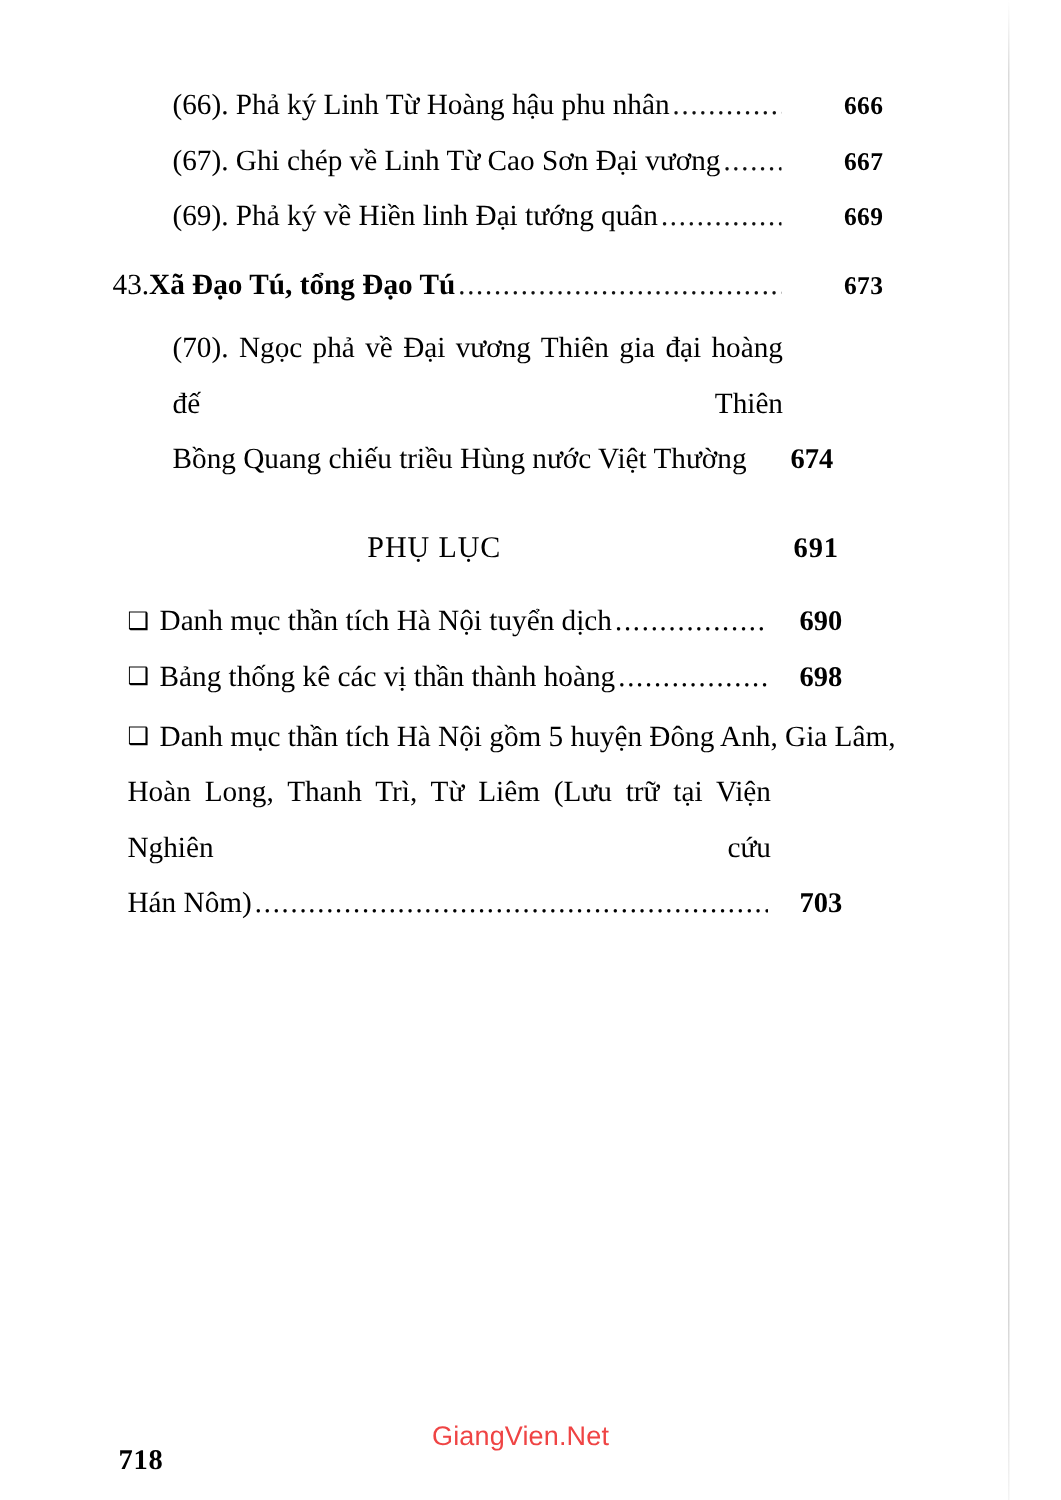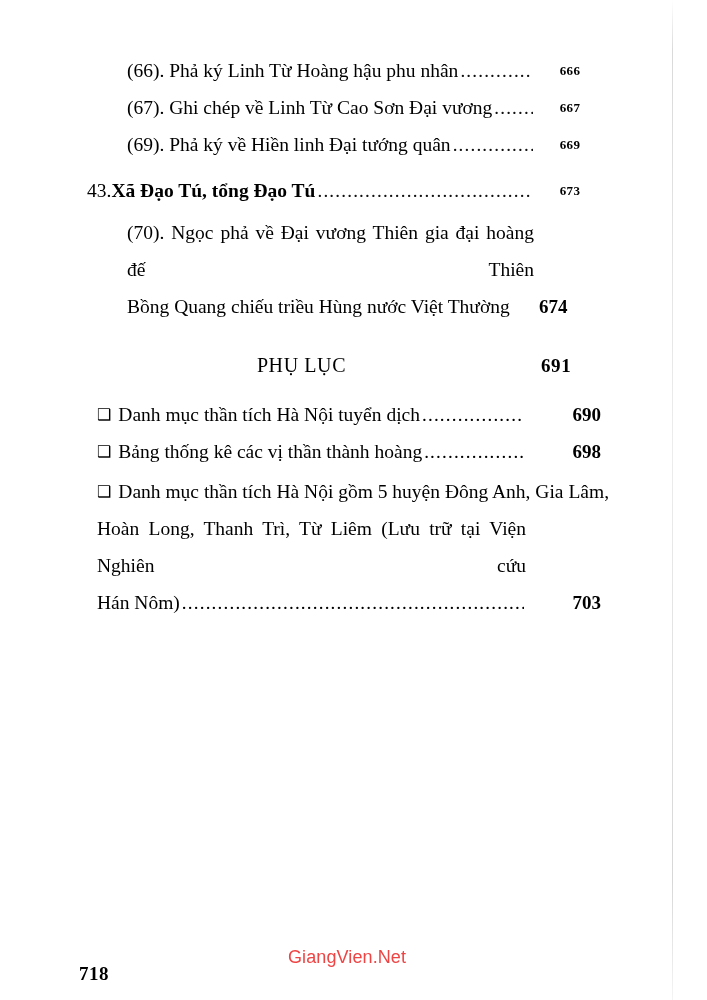--- a/index.html
+++ b/index.html
@@ -32,21 +32,21 @@
   }
 
   .page {
     position: absolute;
     inset: 0;
   }
 
   
   .toc {
     position: absolute;
-    left: 12px;
+    left: 0;
     top: 52px;
     width: 589px;
   }
 
   .entry {
     position: relative;
     display: flex;
     align-items: baseline;
     font-size: 19.5px;
     line-height: 37px;
@@ -68,23 +68,23 @@
     color: #111;
   }
   .entry .leader::after {
     content: "............................................................................................................................................................";
   }
 
   .entry .pageno {
     position: absolute;
     right: 0;
     width: 62px;
-    text-align: center;
-    font-weight: bold;
-    font-size: 13px;
+    text-align: right;
+    font-weight: bold;
+    font-size: 17px;
     letter-spacing: 0.3px;
   }
 
   
   .lvl-sub { padding-left: 115px; }
 
   
   .lvl-section { padding-left: 75px; }
   .lvl-section .secnum {
     display: inline-block;
@@ -179,21 +179,21 @@
     letter-spacing: 1.2px;
     font-size: 19px;
   }
   .apx .leader::after {
     content: "............................................................................................................................................................";
   }
   .apx .pageno {
     position: absolute;
     right: 0;
     width: 56px;
-    text-align: right;
+    text-align: left;
     font-weight: bold;
     font-size: 19px;
   }
   .apx .wrap-line {
     display: block;
     text-align: justify;
     text-align-last: justify;
     white-space: normal;
   }
   .apx .plain-line {

